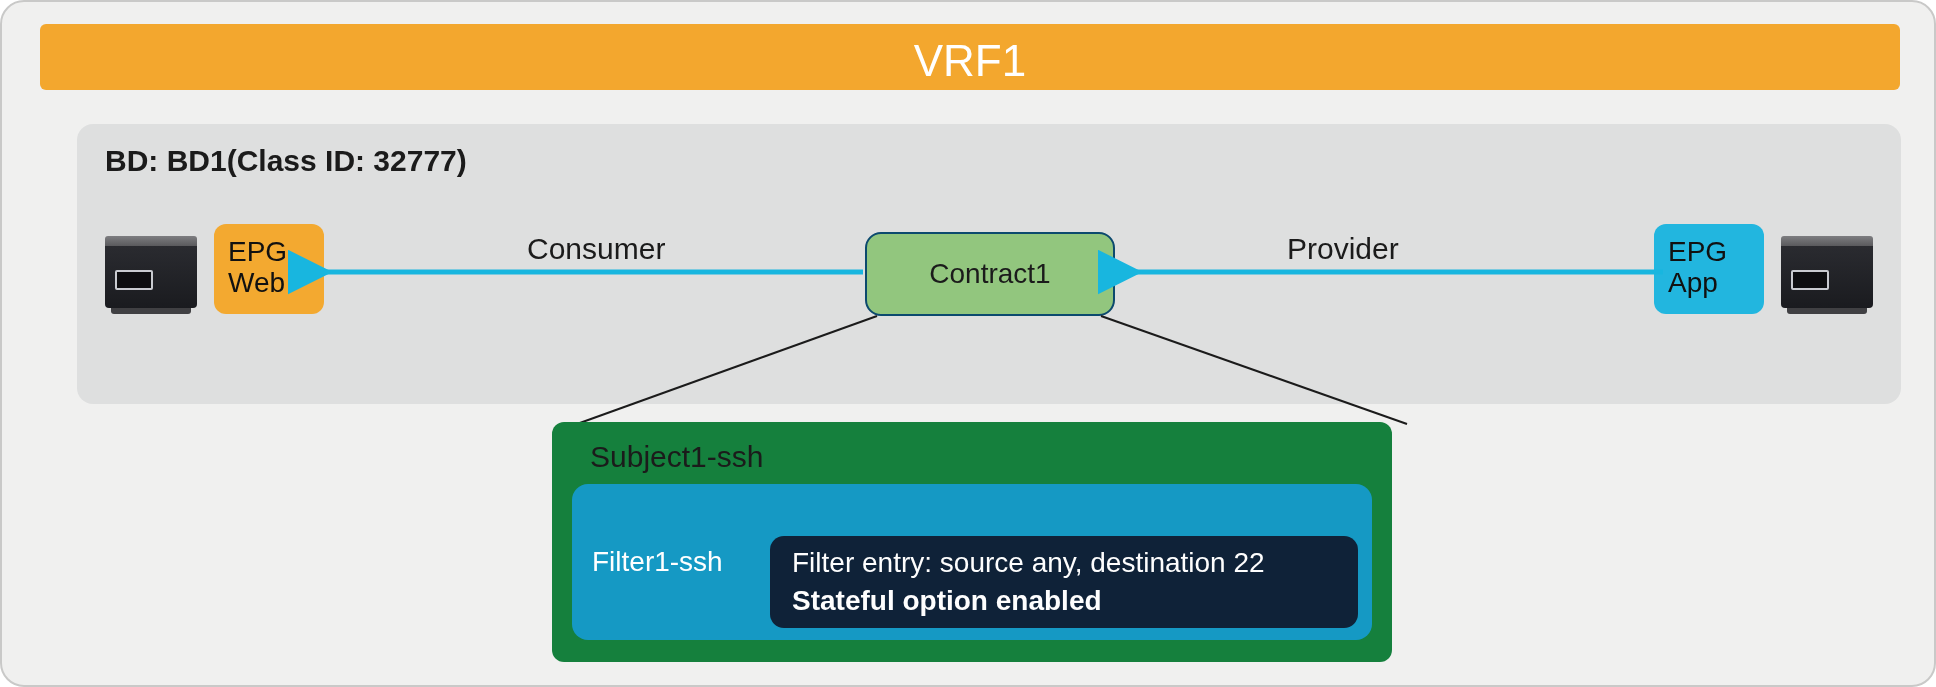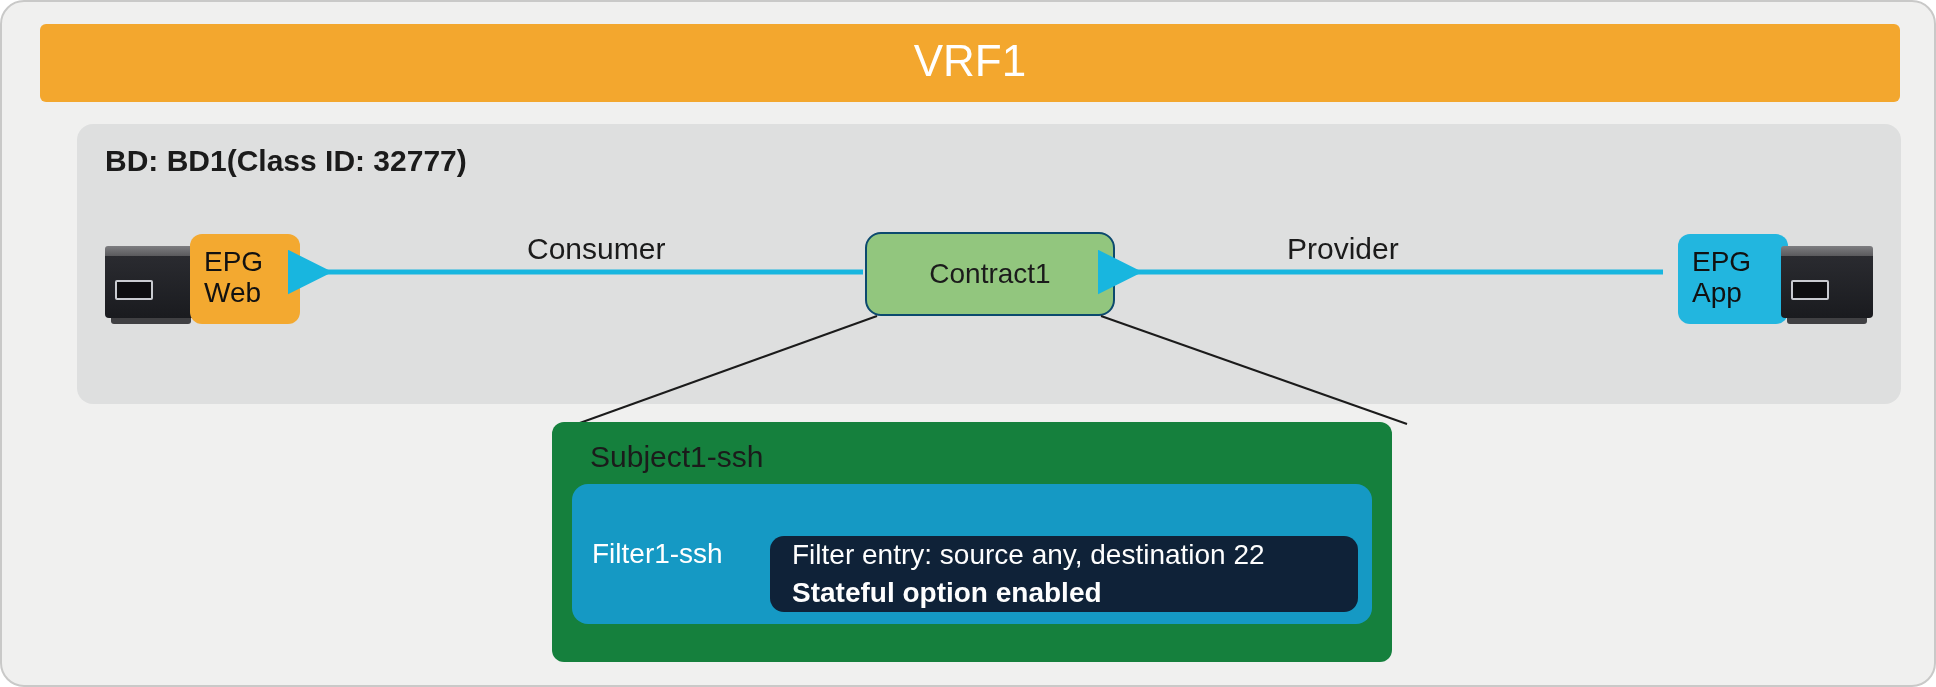--- a/index.html
+++ b/index.html
@@ -19,21 +19,21 @@
     border: 2px solid #c9c9c8;
     border-radius: 24px;
   }
 
   
   .vrf-banner {
     position: absolute;
     left: 38px;
     top: 22px;
     width: 1860px;
-    height: 78px;
+    height: 66px;
     background: #f3a72e;
     border-radius: 6px;
     color: #fff;
     font-size: 44px;
     line-height: 74px;
     text-align: center;
   }
 
   
   .bd-box {
@@ -60,22 +60,23 @@
     left: 28px;
     top: 58px;
     font-size: 30px;
     color: #1b1b1b;
     font-weight: 400;
   }
 
   
   .epg {
     position: absolute;
-    top: 110px;
+    top: 100px;
     height: 90px;
+    padding-left: 24px;
   }
   .epg-web  { left: 28px;  width: 195px; }
   .epg-app  { right: 28px; width: 195px; }
 
   .epg .label-box {
     position: absolute;
     top: 0;
     height: 90px;
     width: 110px;
     border-radius: 12px;
@@ -180,21 +181,21 @@
     color: #1b1b1b;
     margin: 4px 0 10px 18px;
   }
   .filter-row {
     display: flex;
     align-items: stretch;
     background: #1599c4;
     border-radius: 16px;
     padding: 12px 14px;
     gap: 18px;
-    height: 140px;
+    height: 156px;
     box-sizing: border-box;
   }
   .filter-label {
     color: #ffffff;
     font-size: 28px;
     align-self: center;
     min-width: 160px;
     padding-left: 6px;
   }
   .filter-entry {

